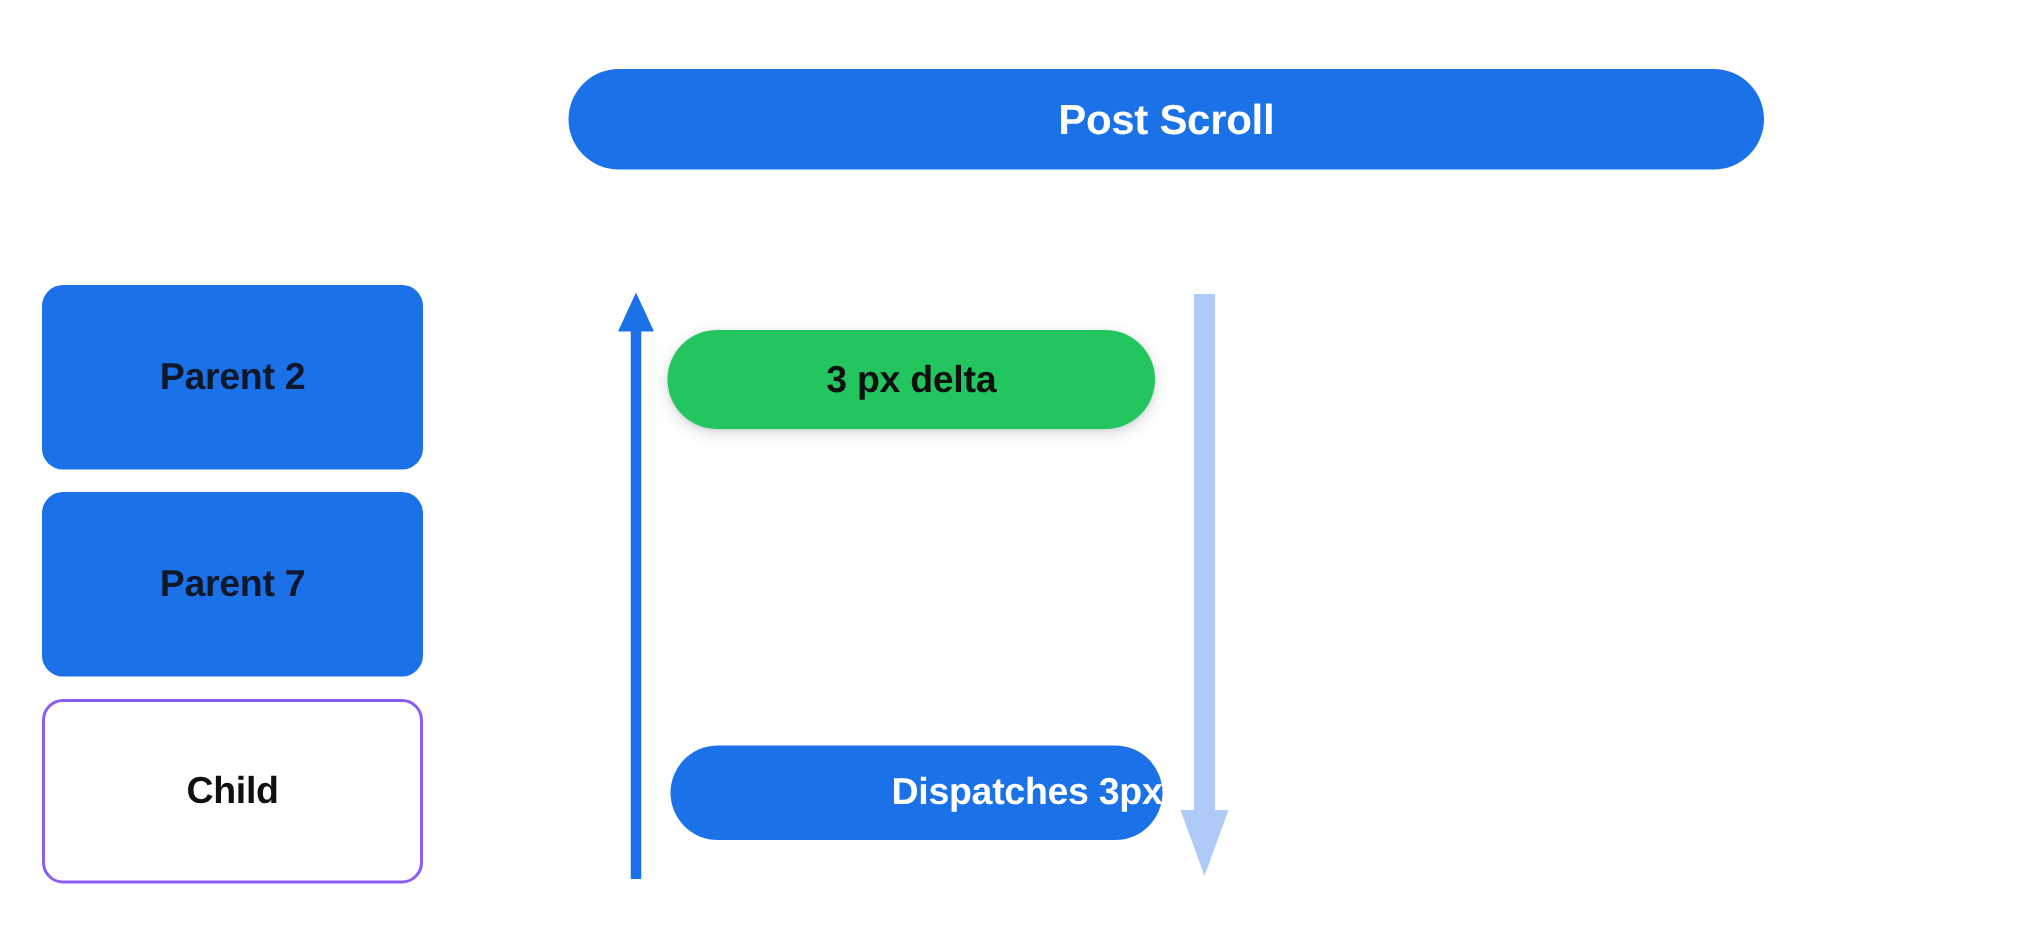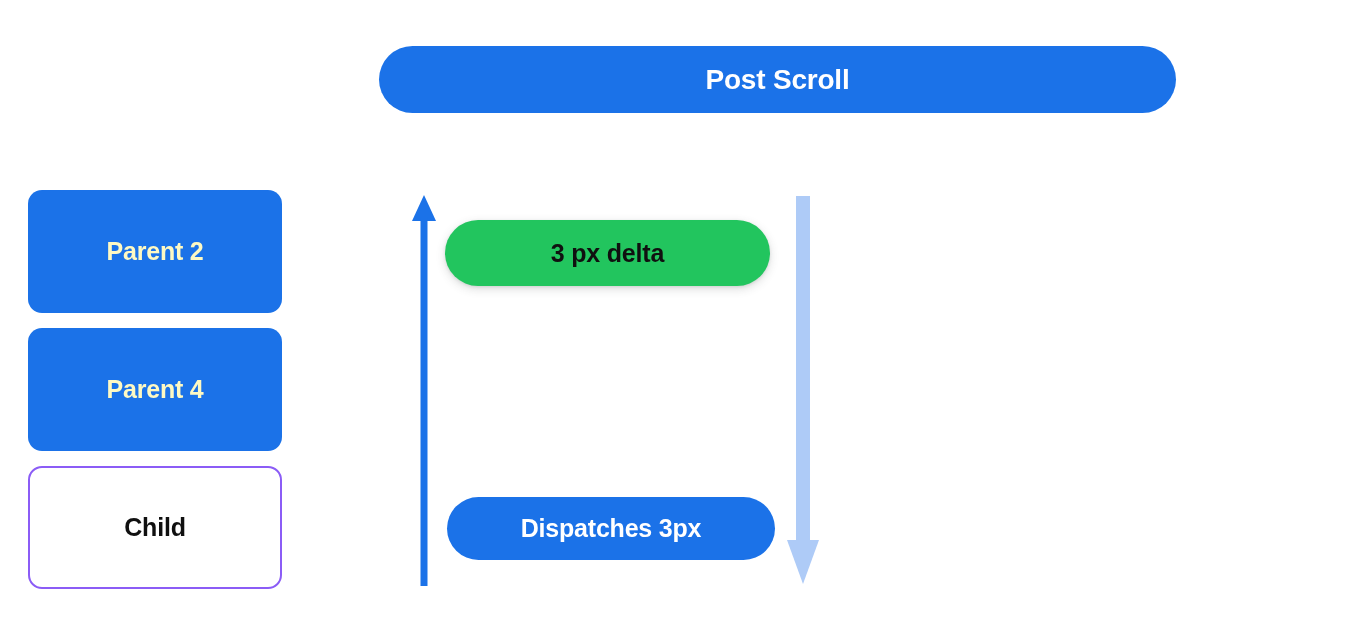--- a/index.html
+++ b/index.html
@@ -56,21 +56,21 @@
     align-items: center;
     justify-content: center;
     margin-bottom: 15px;
   }
   .stack-box:last-child { margin-bottom: 0; }
 
   .stack-box.filled {
     background: #1B72E8;
   }
   .stack-box.filled .stack-box-label {
-    color: #fef9c3;
+    color: #0f172a;
   }
   .stack-box.outlined {
     background: #ffffff;
     border: 2px solid #8b5cf6;
   }
   .stack-box.outlined .stack-box-label {
     color: #101010;
   }
   .stack-box-label {
     font-size: 25px;
@@ -121,21 +121,21 @@
   .pill-dispatch {
     position: absolute;
     left: 447px;
     top: 497px;
     width: 328px;
     height: 63px;
     background: #1B72E8;
     border-radius: 32px;
     display: flex;
     align-items: center;
-    justify-content: center;
+    justify-content: flex-end;
   }
   .pill-dispatch-label {
     color: #ffffff;
     font-size: 25px;
     font-weight: bold;
     letter-spacing: -0.2px;
     line-height: 1;
   }
 </style>
 </head>
@@ -147,21 +147,21 @@
     <span class="top-banner-label">Post Scroll</span>
   </div>
 
   <div class="stack">
 
     <div class="stack-box filled">
       <span class="stack-box-label">Parent 2</span>
     </div>
 
     <div class="stack-box filled">
-      <span class="stack-box-label">Parent 4</span>
+      <span class="stack-box-label">Parent 7</span>
     </div>
 
     <div class="stack-box outlined">
       <span class="stack-box-label">Child</span>
     </div>
 
   </div>
 
   <svg class="arrow arrow-up" viewBox="0 0 32 393" aria-hidden="true">
     <polygon points="16,2 28,28 4,28" fill="#1B72E8"></polygon>

